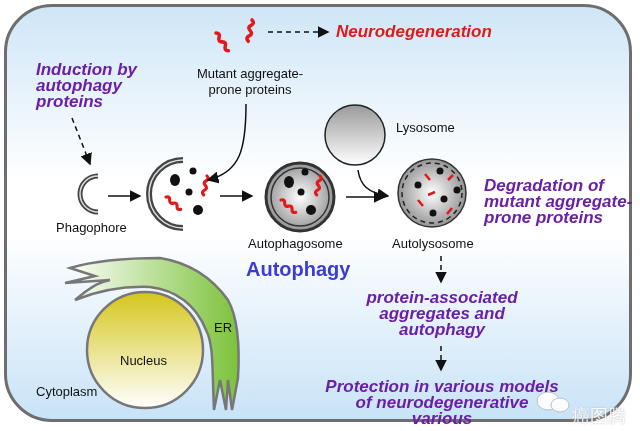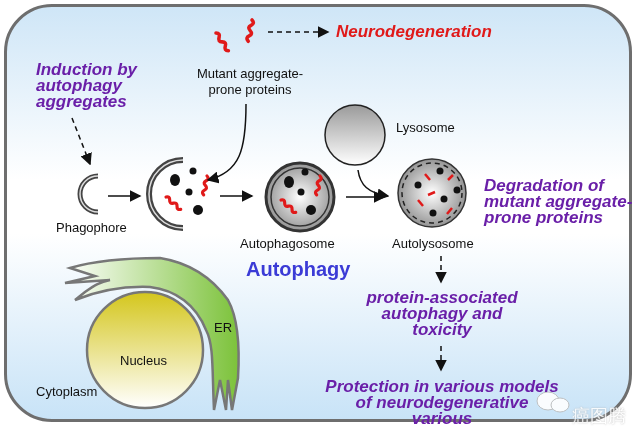--- a/index.html
+++ b/index.html
@@ -116,38 +116,38 @@
 <div class="em red" style="left:336px; top:24px;">Neurodegeneration</div>
 
 <div class="lbl center" style="left:182px; top:66px; width:136px; line-height:16px;">
   <div>Mutant aggregate-</div>
   <div>prone proteins</div>
 </div>
 
 <div class="em" style="left:36px; top:62px;">
   <div>Induction by</div>
   <div>autophagy</div>
-  <div>aggregates</div>
+  <div>proteins</div>
 </div>
 
 <div class="lbl" style="left:396px; top:120px;">Lysosome</div>
 <div class="lbl" style="left:56px; top:220px;">Phagophore</div>
-<div class="lbl" style="left:240px; top:236px;text-align:center;">Autophagosome</div>
+<div class="lbl" style="left:248px; top:236px;text-align:center;">Autophagosome</div>
 <div class="lbl" style="left:392px; top:236px;">Autolysosome</div>
 <div class="big" style="left:246px; top:258px;">Autophagy</div>
 
 <div class="em" style="left:484px; top:166px;margin-top:12px;">
   <div>Degradation of</div>
   <div>mutant aggregate-</div>
   <div>prone proteins</div>
 </div>
 
 <div class="em center" style="left:350px; top:290px; width:184px;">
   <div>protein-associated</div>
-  <div>autophagy and toxicity</div>
+  <div>aggregates and autophagy</div>
 </div>
 
 <div class="em center" style="left:324px; top:379px; width:236px;">
   <div>Protection in various models</div>
   <div>of neurodegenerative various</div>
 </div>
 
 <div class="lbl" style="left:214px; top:320px;">ER</div>
 <div class="lbl" style="left:120px; top:353px;">Nucleus</div>
 <div class="lbl" style="left:36px; top:384px;">Cytoplasm</div>

